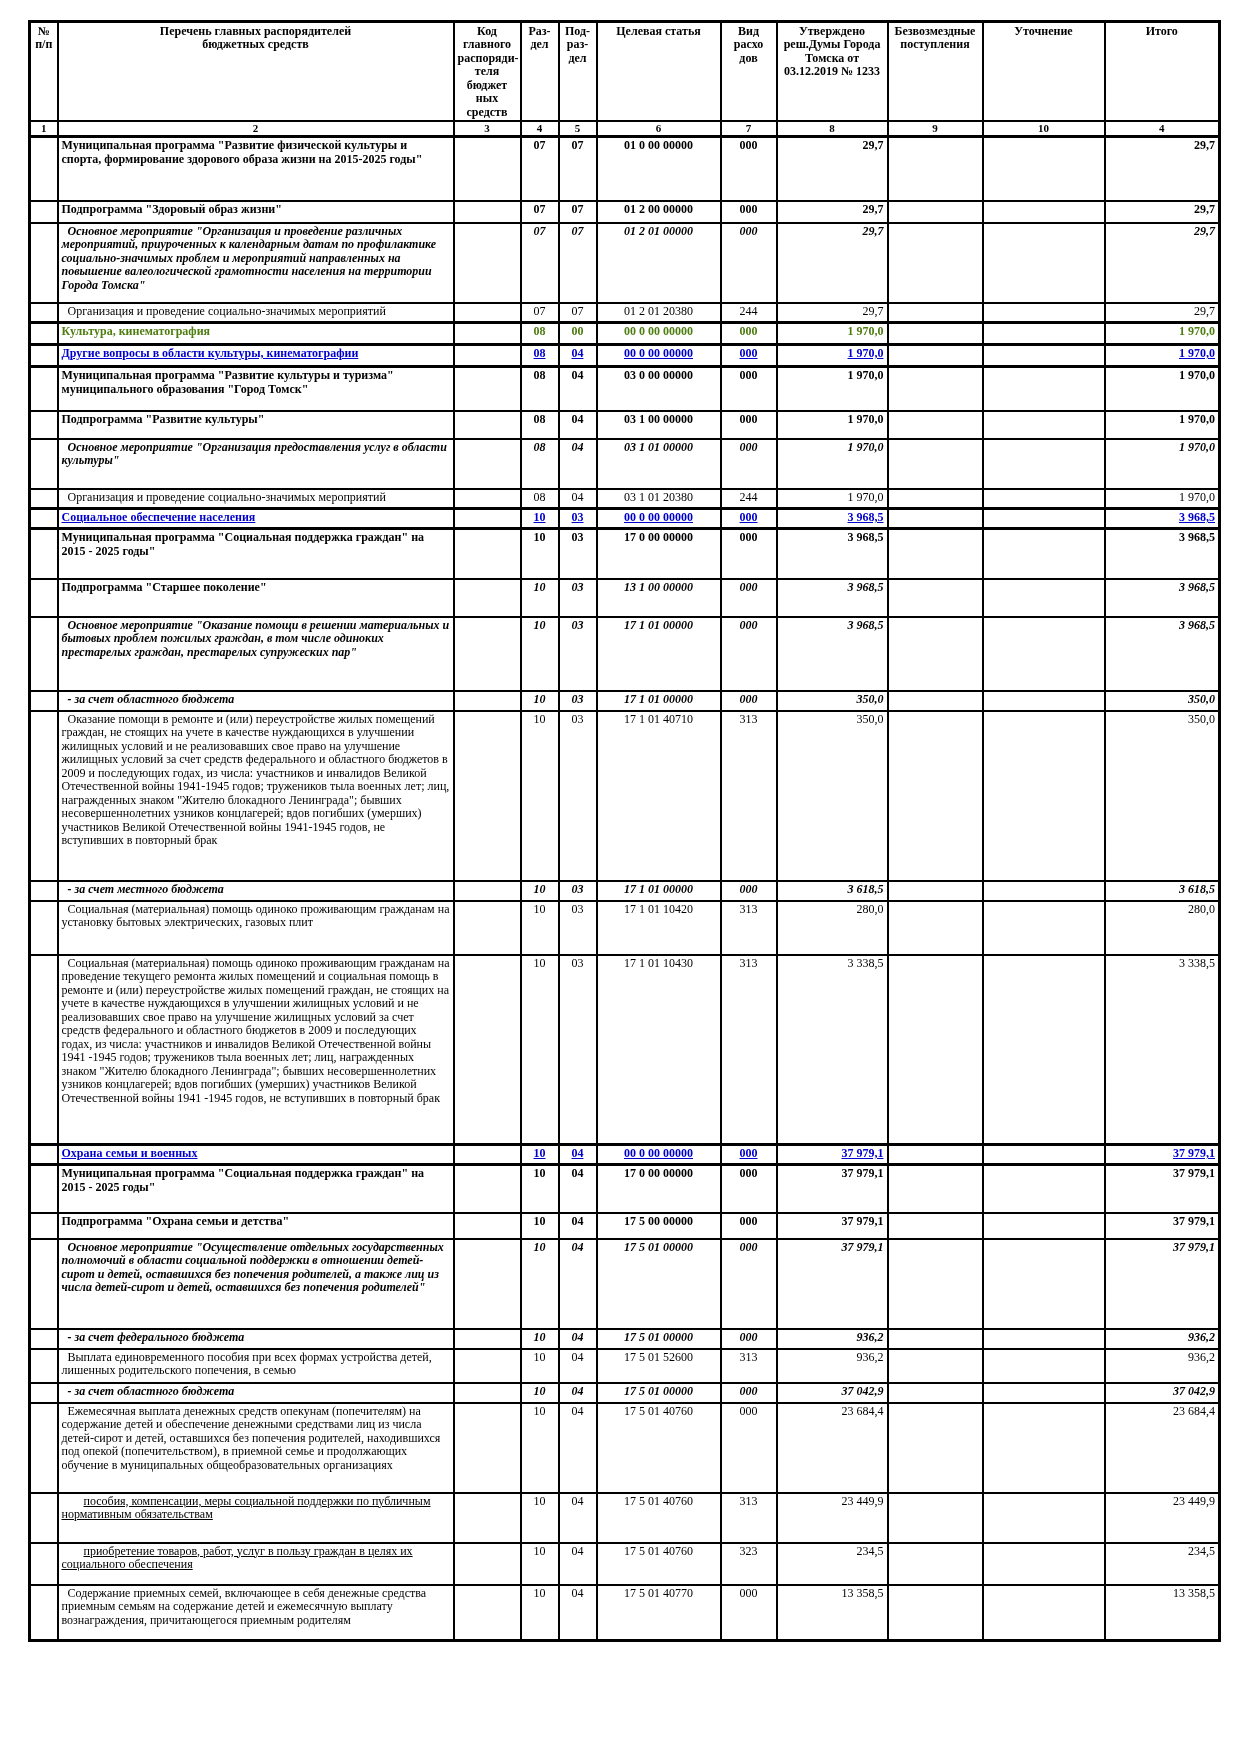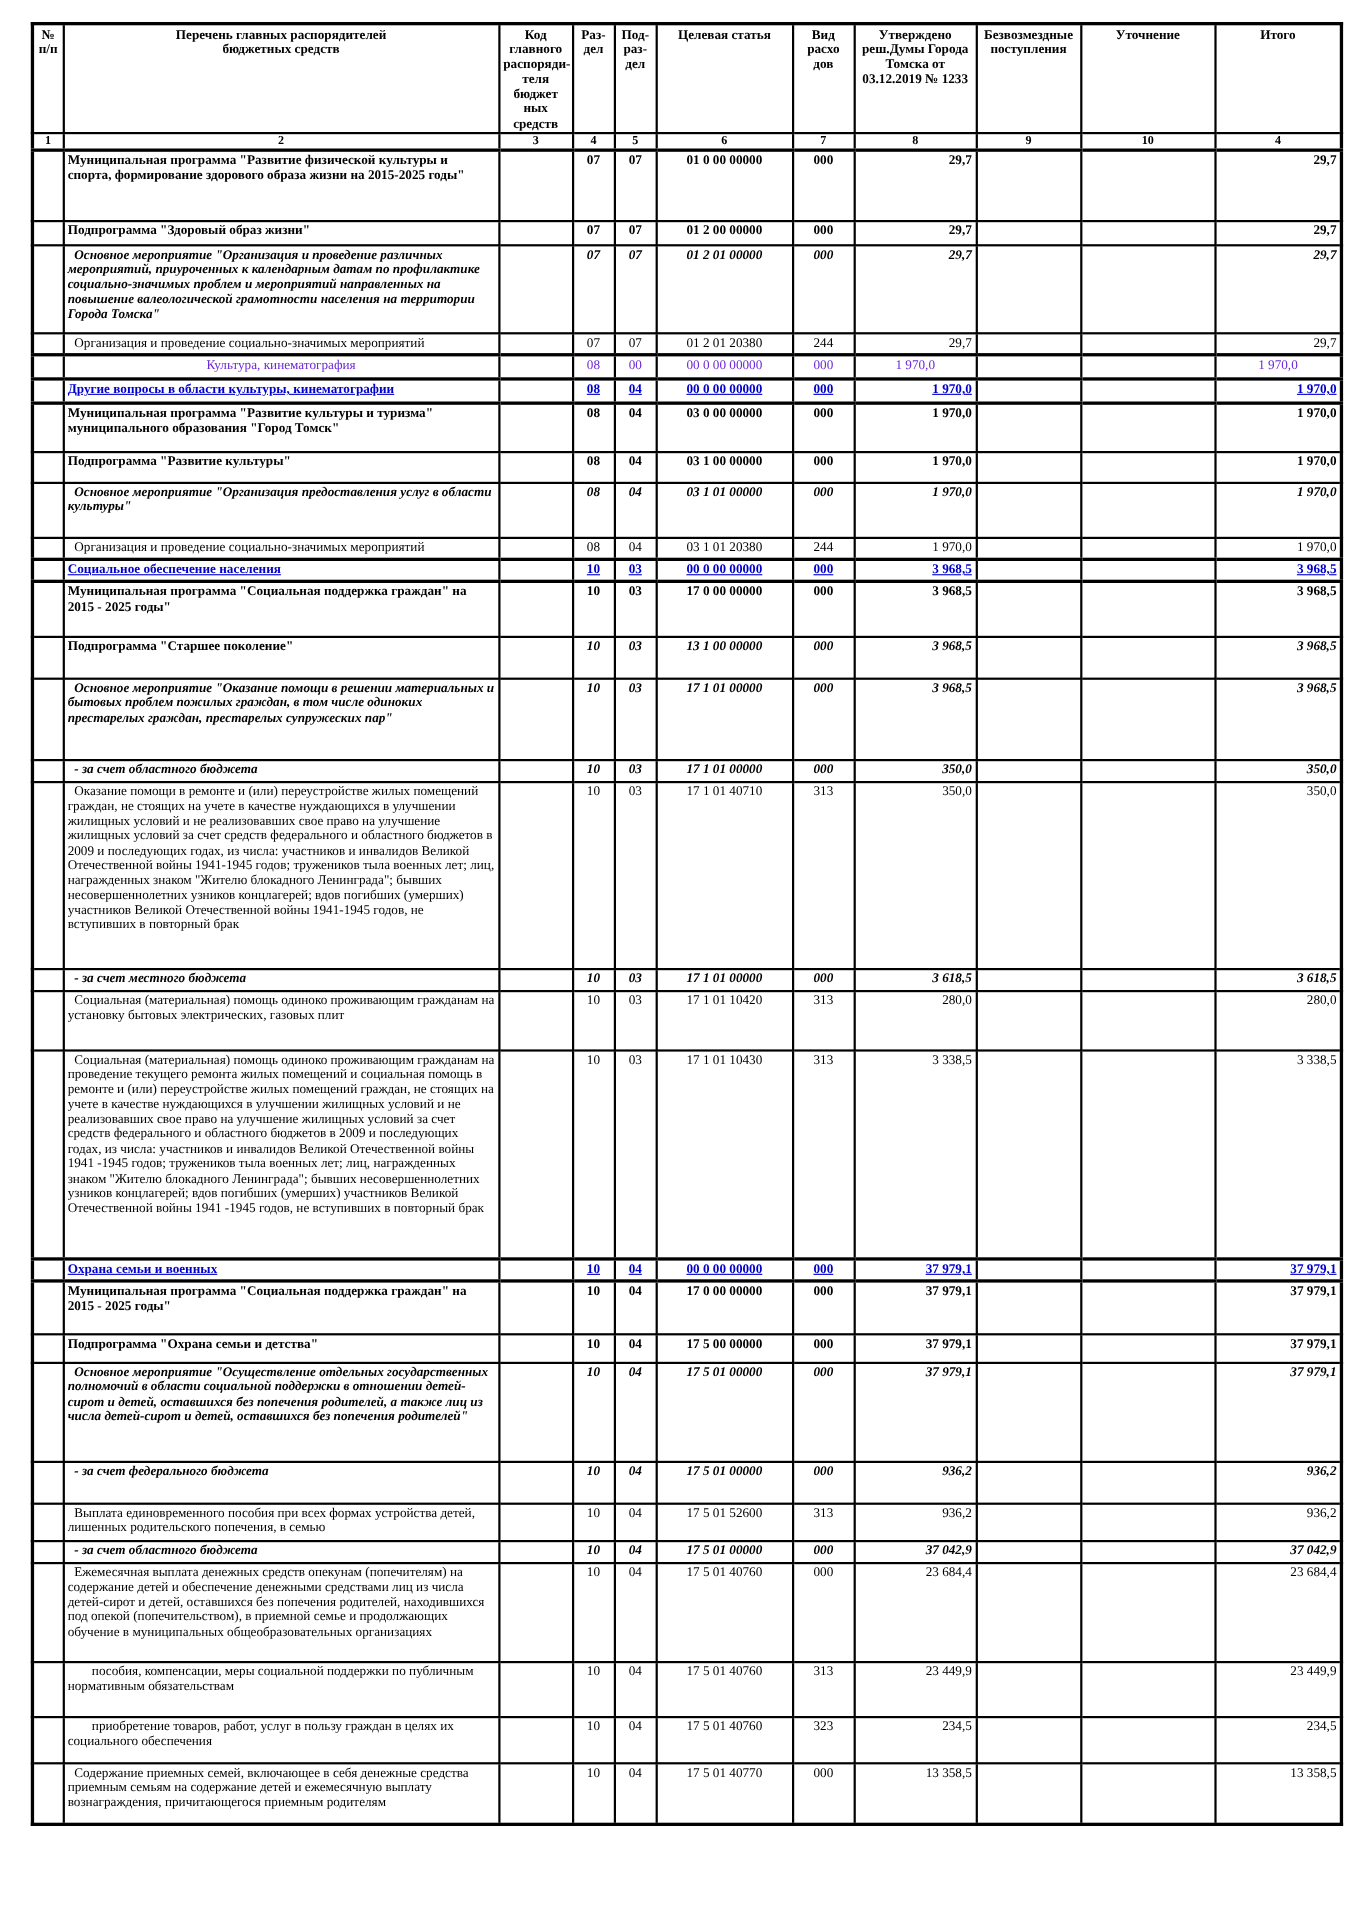--- a/index.html
+++ b/index.html
@@ -25,25 +25,25 @@
     font-weight:bold;font-size:11px;line-height:13px;text-align:center;
     padding:0;border-bottom:3px solid #000;
   }
   td{font-size:12px;line-height:1.13;}
   .c-name{text-align:left;}
   .c-center{text-align:center;white-space:nowrap;}
   .c-right{text-align:right;white-space:nowrap;}
   .s-b{font-weight:bold;}
   .s-bi{font-weight:bold;font-style:italic;}
   .s-n{font-weight:normal;}
-  .s-sb{font-weight:normal;color:#6d28d9;text-align:center;}
+  .s-sb{font-weight:bold;color:#4d7c0f;}
   .s-sbu{font-weight:bold;color:#0000CD;text-decoration:underline;}
   tr.sec td{border-top:3px solid #000;border-bottom:3px solid #000;}
   .ind1{text-indent:6px;}
-  .ind2{text-indent:22px;}
+  .ind2{text-indent:22px;text-decoration:underline;}
 </style>
 </head>
 <body>
 
 <div class="sheet">
   <table>
     <colgroup>
       <col class="c1">
         <col class="c2">
         <col class="c3">
@@ -391,21 +391,21 @@
           <td class="c-center"></td>
           <td class="c-center s-bi">10</td>
           <td class="c-center s-bi">04</td>
           <td class="c-center s-bi">17 5 01 00000</td>
           <td class="c-center s-bi">000</td>
           <td class="c-right s-bi">37 979,1</td>
           <td class="c-right s-bi"></td>
           <td class="c-right s-bi"></td>
           <td class="c-right s-bi">37 979,1</td>
         </tr>
-        <tr style="height: 38px;">
+        <tr style="height: 20px;">
           <td class="c-center"></td>
           <td class="c-name s-bi ind1">- за счет федерального бюджета</td>
           <td class="c-center"></td>
           <td class="c-center s-bi">10</td>
           <td class="c-center s-bi">04</td>
           <td class="c-center s-bi">17 5 01 00000</td>
           <td class="c-center s-bi">000</td>
           <td class="c-right s-bi">936,2</td>
           <td class="c-right s-bi"></td>
           <td class="c-right s-bi"></td>

